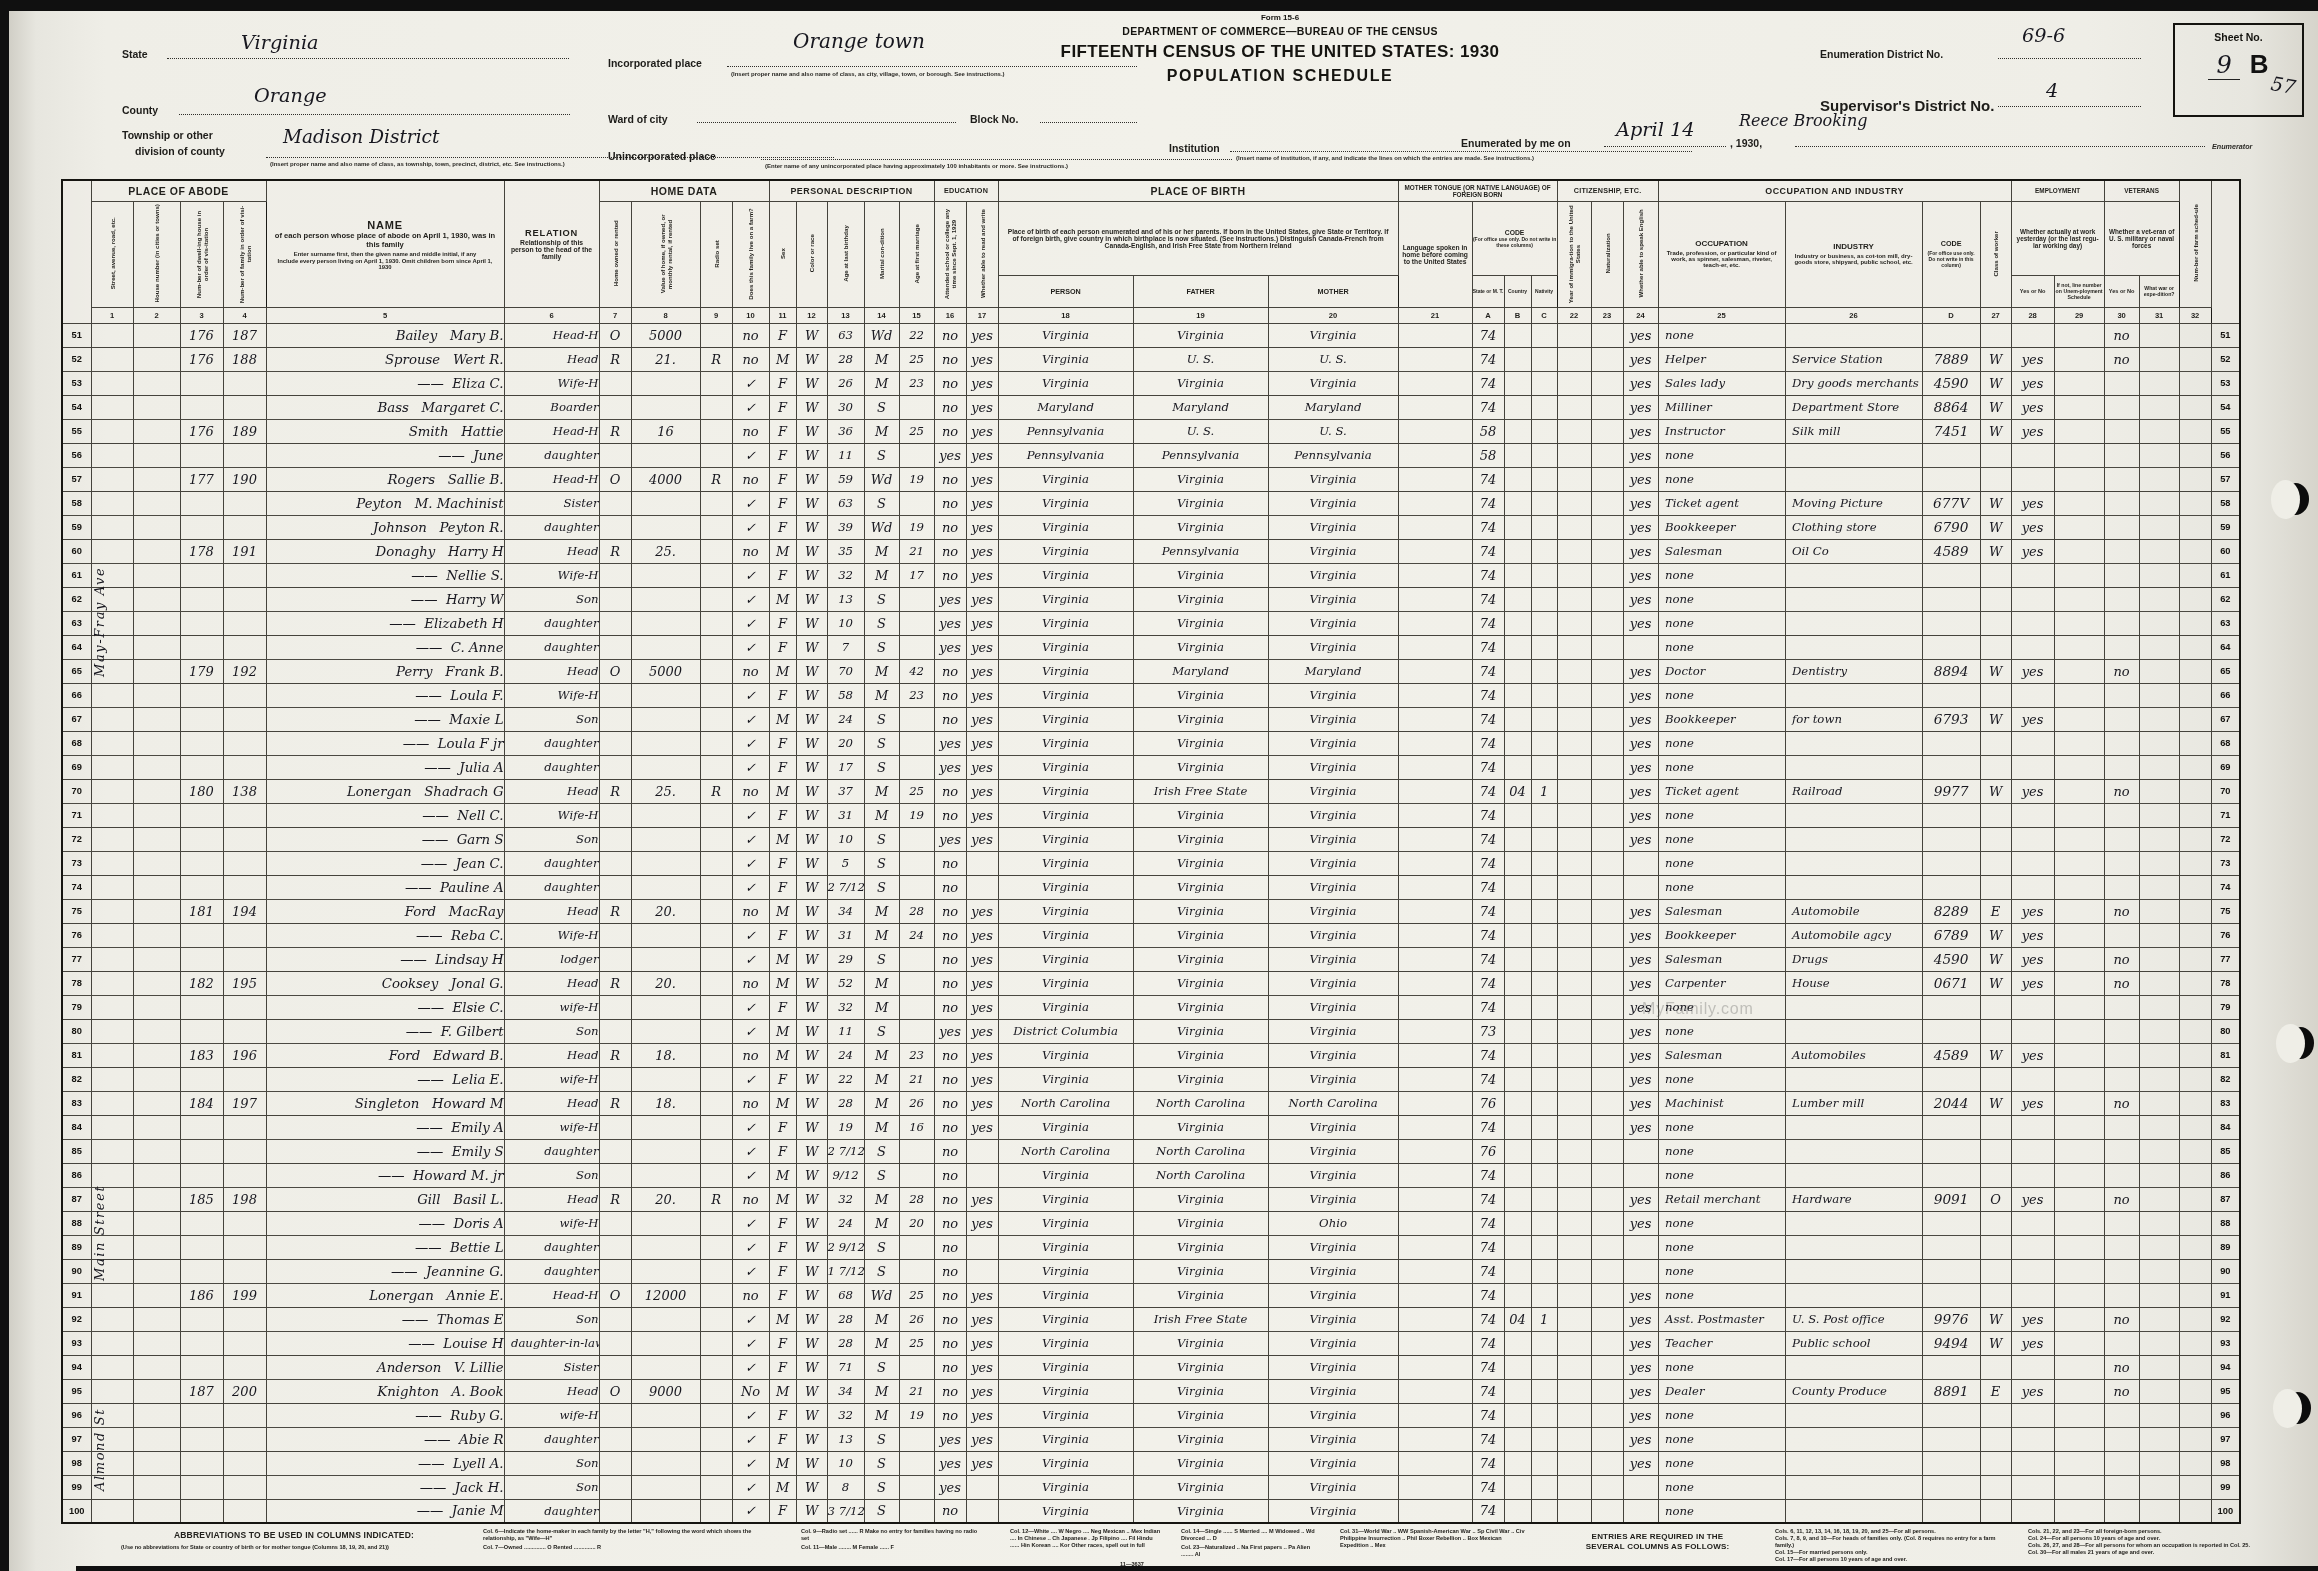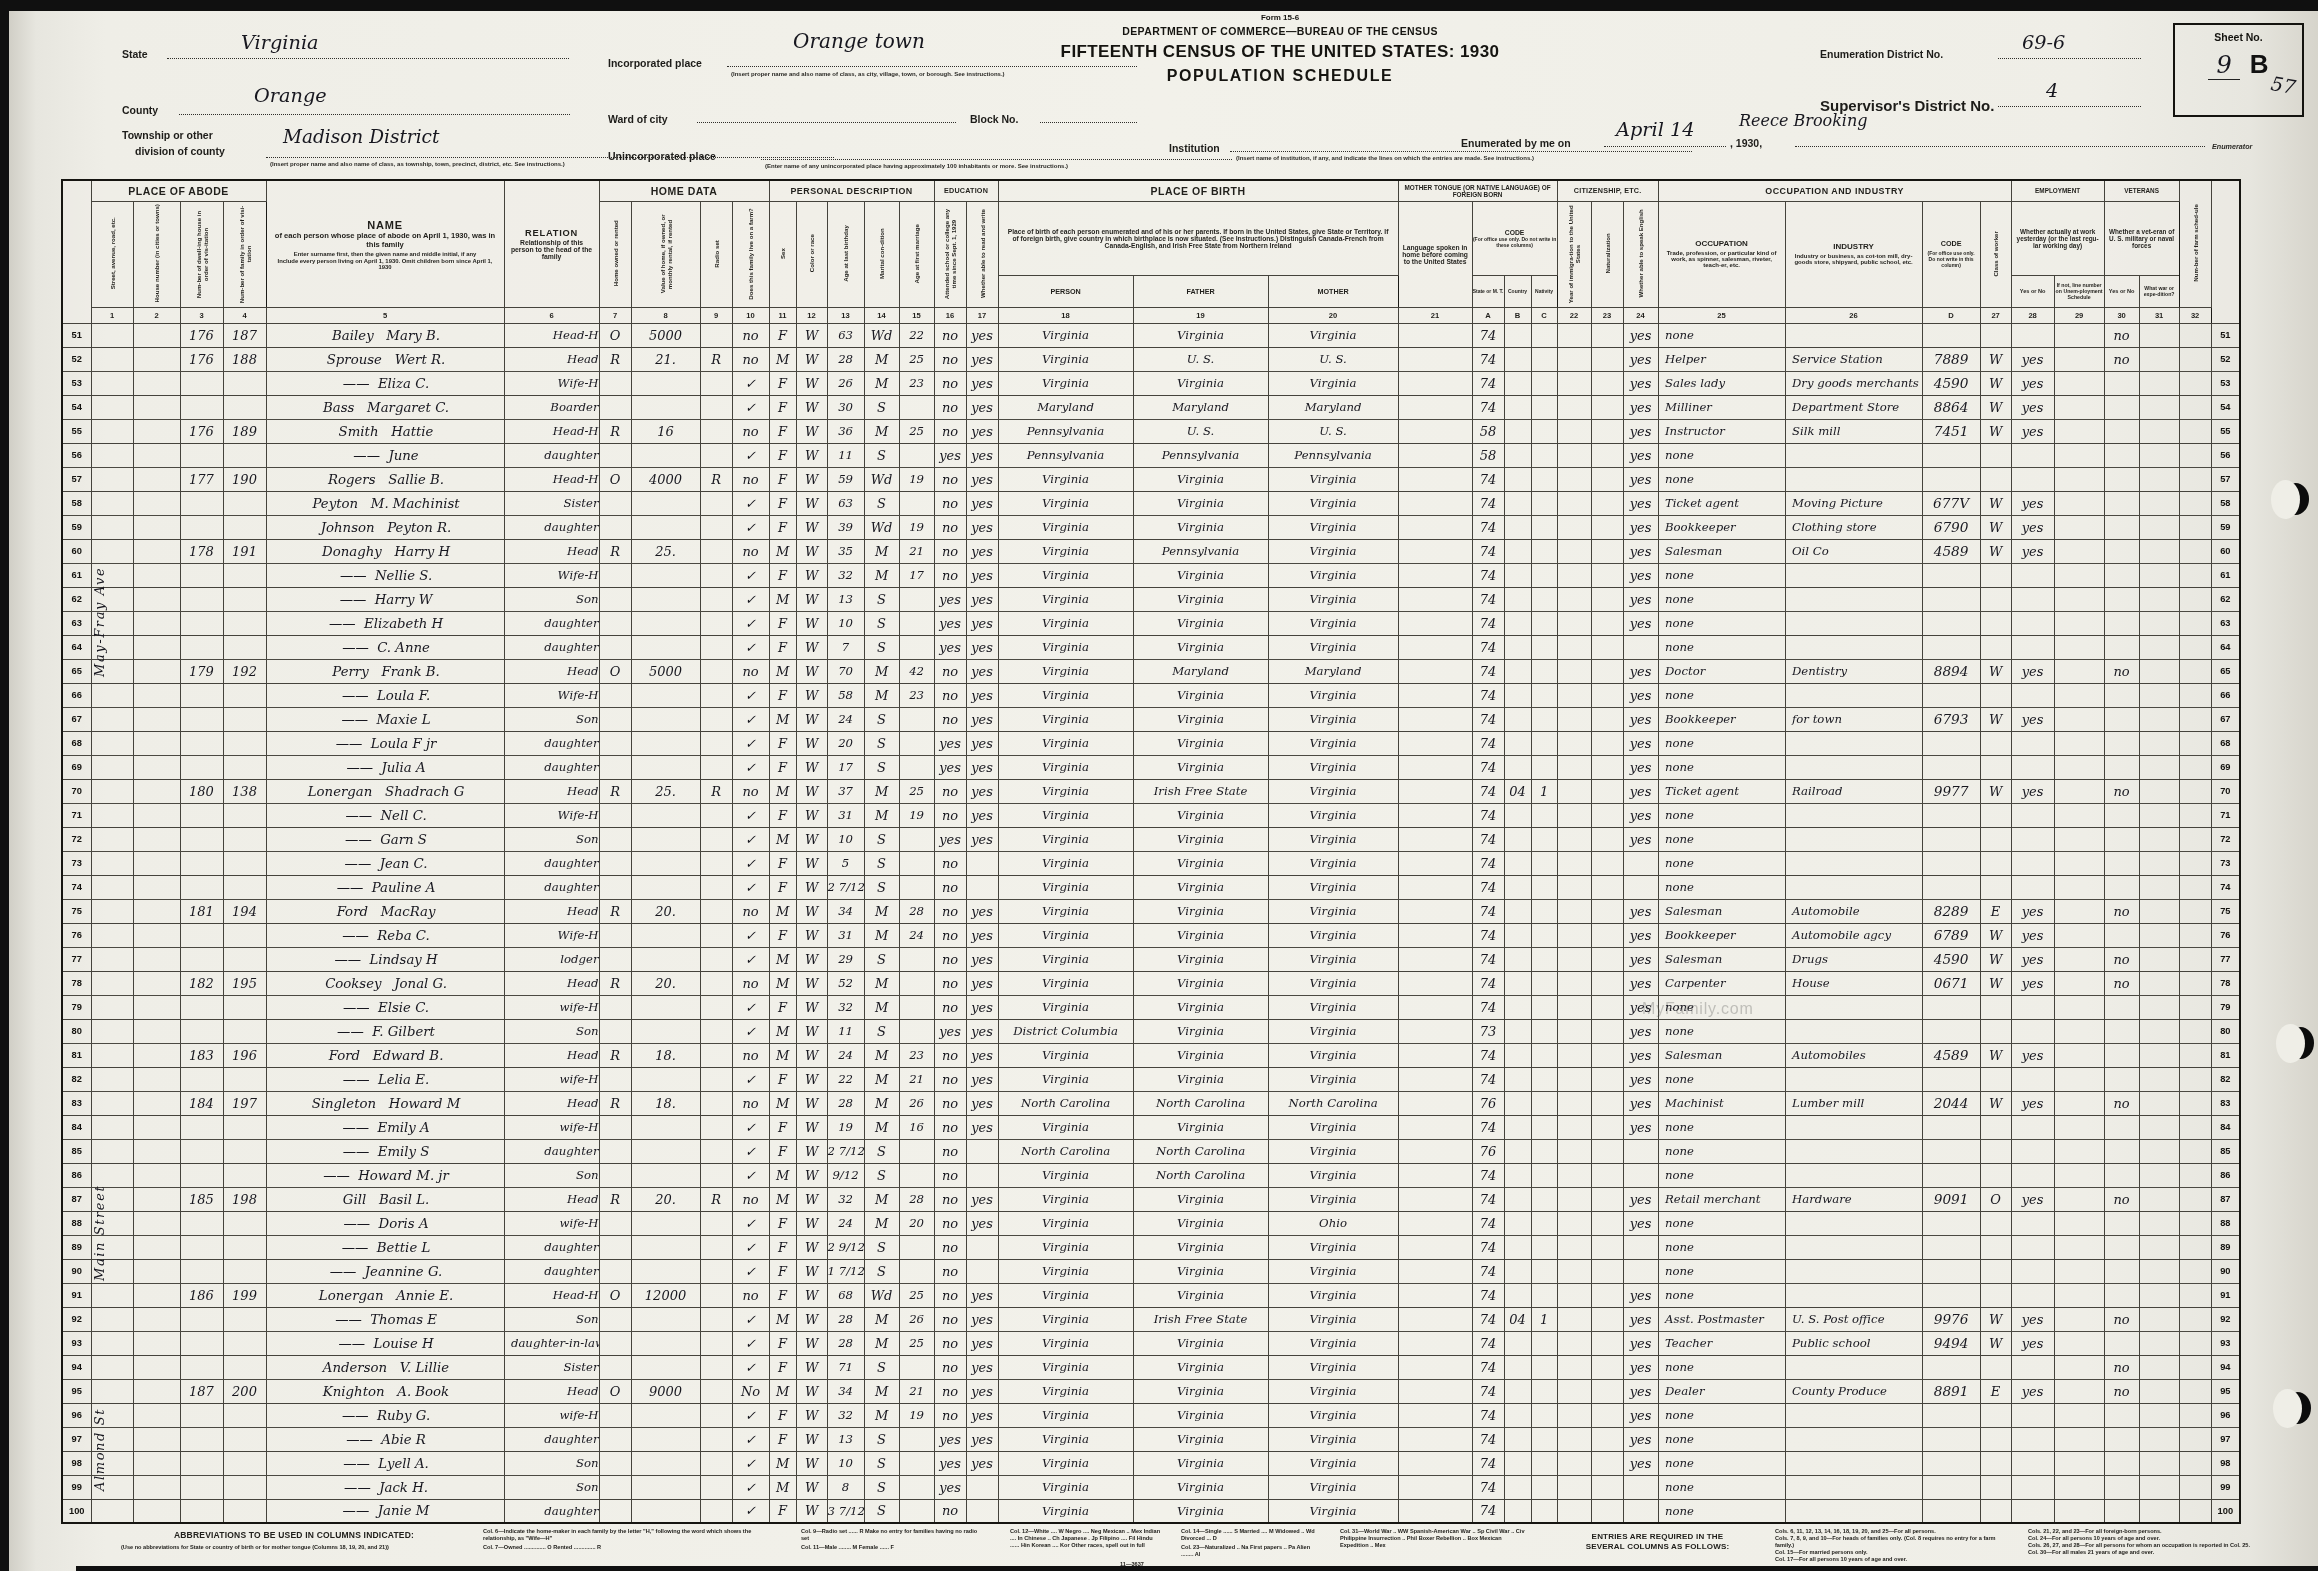--- a/index.html
+++ b/index.html
@@ -25,21 +25,21 @@
   .vlab{writing-mode:vertical-rl;transform:rotate(180deg);font-size:6.1px;font-weight:bold;line-height:1.15;margin:0 auto;padding:1.6px 0;max-height:101px;}
   .stack1{font-size:11px;font-weight:bold;letter-spacing:0.8px;margin:1.6px 0 0.8px;}
   .stack2{font-size:7.6px;font-weight:bold;margin:0 4.8px 1.6px;}
   .stack3{font-size:5.9px;font-weight:bold;margin:0.8px 4.8px;}
   .numth{font-size:7.6px;font-weight:bold;}
   .tl{border-left:1.9px solid #1b1a16 !important;}
   tbody tr{height:24px;}
   tbody td{font-size:13px;text-align:center;color:#17171f;font-family:"DejaVu Serif",serif;font-style:italic;border-left:0.8px solid #504d45;border-right:0.8px solid #504d45;border-top:none;border-bottom:0.8px dotted #5a574e;white-space:nowrap;}
   tbody tr:nth-child(even) td{border-bottom:0.8px solid #4b4942;}
   tbody td.c-ln,tbody td.c-ln2{font-family:"Liberation Sans",sans-serif;font-style:normal;font-weight:bold;font-size:9.3px;color:#14130f;border-bottom:0.8px solid #45433c;}
-  tbody td.c-name{text-align:center;padding-left:2px;white-space:pre;font-size:13.3px;}
+  tbody td.c-name{text-align:right;padding-left:2px;white-space:pre;font-size:13.3px;}
   tbody td.c-rel{text-align:right;padding-left:6.4px;font-size:11.7px;}
   tbody td.c-occ,tbody td.c-ind{text-align:left;padding-left:6.4px;font-size:11.7px;}
   tbody td.c-pob,tbody td.c-pobf,tbody td.c-pobm{font-size:11.7px;}
   tbody td.c-cD{font-size:13.7px;}
   tbody td.c-age,tbody td.c-agem{font-size:11.7px;}
   .street-label{position:absolute;writing-mode:vertical-rl;transform:rotate(180deg);font-family:"DejaVu Serif",serif;font-style:italic;font-size:13px;color:#17171f;text-align:center;letter-spacing:1.6px;width:31px;}
   
   .titles{position:absolute;left:934px;top:13px;width:692px;text-align:center;color:#151410;}
   .t-form{font-size:8px;font-weight:bold;}
   .t-dept{font-size:10.5px;font-weight:bold;letter-spacing:0.4px;margin-top:3.2px;}
@@ -111,21 +111,21 @@
     <span class="lbl" style="left:1461px;top:137px;font-size:10.5px;">Enumerated by me on</span>
     <span class="uline" style="left:1604px;top:122px;width:122px;height:24px;"></span>
     <span class="hwv" style="left:1616px;top:118px;font-size:19.3px;">April 14</span>
     <span class="lbl" style="left:1730px;top:137px;font-size:10.5px;">, 1930,</span>
     <span class="uline" style="left:1795px;top:122px;width:410px;height:24px;"></span>
     <span class="hwv" style="left:1739px;top:111px;font-size:16px;">Reece Brooking</span>
     <span class="note" style="left:2212px;top:142px;font-style:italic;font-size:7.2px;">Enumerator</span>
 
     <span class="lbl" style="left:1820px;top:48px;font-size:10.5px;">Enumeration District No.</span>
     <span class="uline" style="left:1998px;top:34px;width:143px;height:24px;"></span>
-    <span class="hwv" style="left:2022px;top:31px;font-size:19.3px;">69-6</span>
+    <span class="hwv" style="left:2022px;top:24px;font-size:19.3px;">69-6</span>
     <span class="lbl" style="left:1820px;top:97px;font-size:15px;">Supervisor's District No.</span>
     <span class="uline" style="left:1998px;top:82px;width:143px;height:24px;"></span>
     <span class="hwv" style="left:2046px;top:79px;font-size:19.3px;">4</span>
 
     <div class="sheetbox">
       <div class="cap">Sheet No.</div>
       <span class="sb-num hw">9</span>
       <span class="sb-letter">B</span>
     </div>
   </div>

